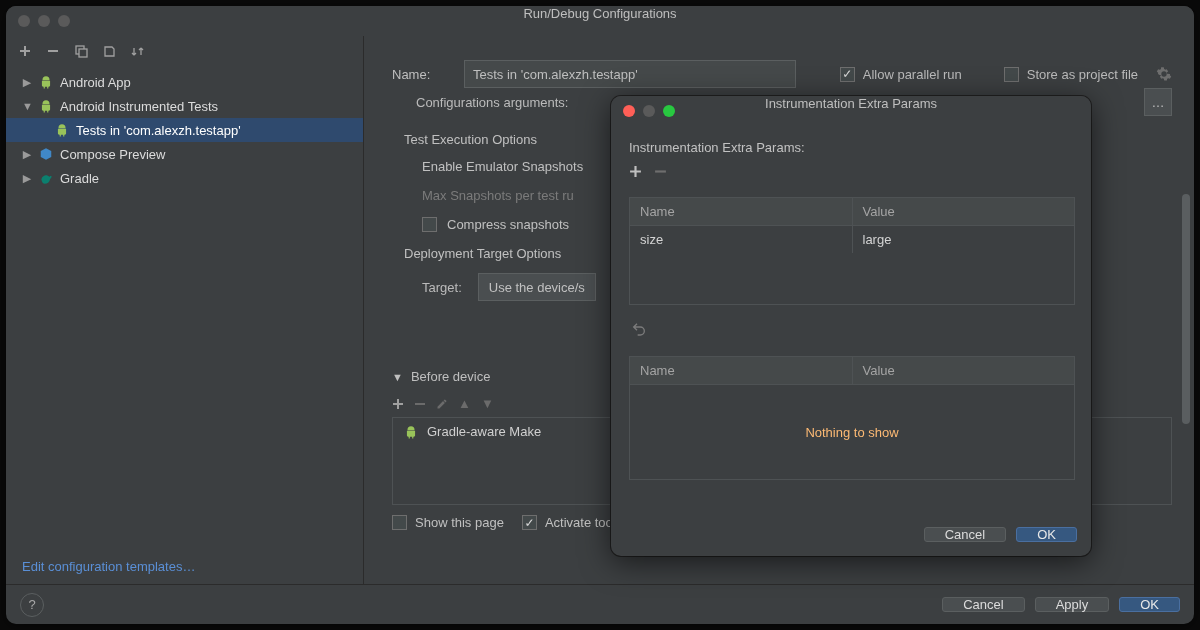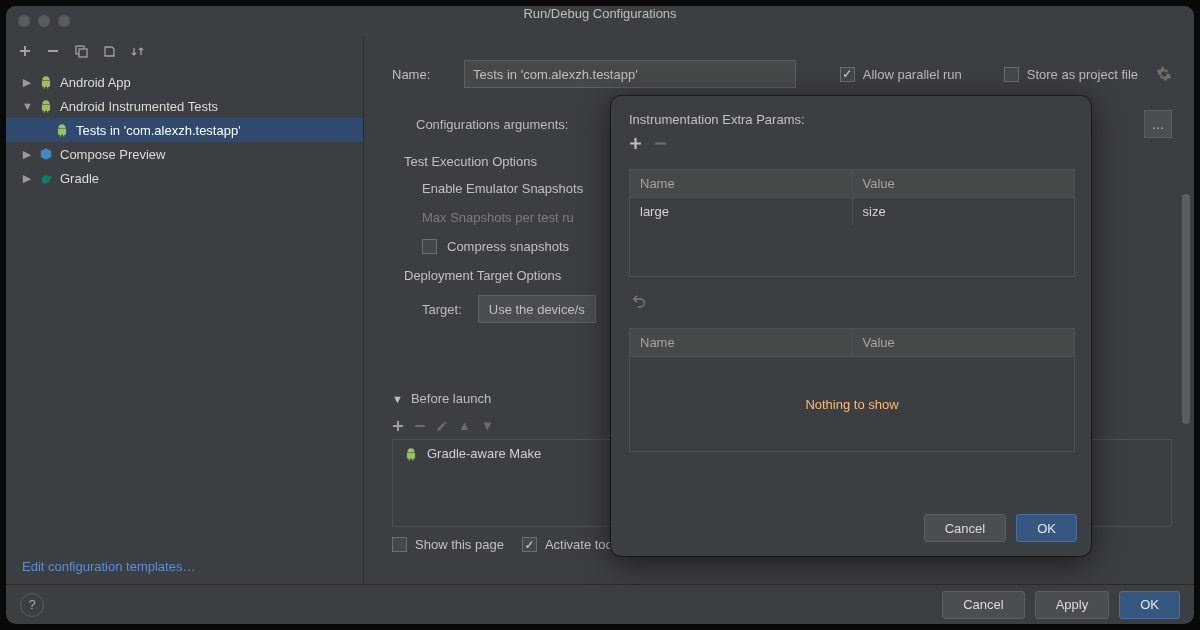--- a/index.html
+++ b/index.html
@@ -38,21 +38,21 @@
   .node.child { padding-left: 48px; }
   .node.selected { background: #2f4a6e; color:#fff; }
   .chev { width:10px; text-align:center; color:#9a9a9a; font-size:11px;}
   .nodeicon { display:inline-flex; align-items:center; justify-content:center; width:16px; }
   .android-icon { color:#99c35a; }
   .compose-icon { color:#43a5d6; }
   .gradle-icon { color:#00806e; }
   .tmpl-link { color:#5a8fd6; padding: 10px 16px; cursor:pointer; }
 
   .content { flex:1; padding: 24px 22px 0 28px; position:relative; overflow:hidden; }
-  .row { display:flex; align-items:center; gap:12px; margin-bottom: 22px; }
+  .row { display:flex; align-items:center; gap:12px; }
   .lbl { width: 60px; color:#bfbfbf; }
   .txtfield {
     flex: 0 0 332px; height: 28px; background:#45494a; border:1px solid #5b5f60;
     color:#bfbfbf; padding: 0 8px; display:flex; align-items:center;
   }
   .checkrow { display:flex; align-items:flex-end; gap:8px; }
   .chk { width:15px; height:15px; border:1px solid #6e6e6e; background:#43494a; display:inline-flex; align-items:center; justify-content:center; }
   .chk.on::after { content:"✓"; font-size:12px; color:#d8d8d8; }
   .gear { color:#6e6e6e; margin-left:6px; }
 
@@ -77,21 +77,21 @@
   .scrollbar { position:absolute; right:4px; top:48px; width:8px; height:500px; }
   .thumb { position:absolute; top:110px; width:8px; height:230px; background:#5a5e60; border-radius:4px; }
 
   .bottombar {
     position:absolute; left:0; right:0; bottom:0; height:40px;
     display:flex; align-items:center; justify-content:space-between;
     padding: 0 14px; border-top:1px solid #2b2b2b;
   }
   .help { width:24px; height:24px; border:1px solid #5b5f60; border-radius:50%; display:flex; align-items:center; justify-content:center; color:#a8a8a8; }
   .btns { display:flex; gap: 10px; }
-  .btn { height:28px; padding:0 20px; border:1px solid #5b5f60; background:#4a4e50; color:#dcdcdc; display:flex; align-items:center; border-radius:3px; }
+  .btn { height:15px; padding:0 20px; border:1px solid #5b5f60; background:#4a4e50; color:#dcdcdc; display:flex; align-items:center; border-radius:3px; }
   .btn.primary { background:#365880; border-color:#4a6fa0; color:#e8e8e8; }
 
   
   .modal {
     position:absolute; left:605px; top:90px; width:480px; height:460px;
     background:#3c3f41; border-radius:10px; box-shadow:0 6px 30px rgba(0,0,0,.6), 0 0 0 1px #222;
     overflow:hidden; display:flex; flex-direction:column;
   }
   .modal .titlebar { height:28px; }
   .modal .traffic .dot.r { background:#ff5f57; } .modal .traffic .dot.y { background:#5a5a5a; } .modal .traffic .dot.g { background:#28c840; }
@@ -255,21 +255,21 @@
       <div class="target-row">
         <div>Target:</div>
         <div class="combo">
             <span>Use the device/s</span>
           </div>
       </div>
 
       <div class="before-launch">
         <div class="bl-head">
           <span class="chev2">▼</span>
-          <span>Before launch</span>
+          <span>Before device</span>
         </div>
         <div class="bl-toolbar">
           <span>
               <svg width="12" height="12" viewBox="0 0 12 12">
                 <path d="M5 1h2v4h4v2H7v4H5V7H1V5h4z" fill="#a0a0a0"></path>
               </svg>
             </span>
           <span style="color:#6b6b6b">
               <svg width="12" height="12" viewBox="0 0 12 12">
                 <rect x="1" y="5" width="10" height="2" fill="#6b6b6b"></rect>
@@ -320,20 +320,28 @@
       <div class="btn">
           <span>Apply</span>
         </div>
       <div class="btn primary">
           <span>OK</span>
         </div>
     </div>
   </div>
 
   <div class="modal">
+    <div class="titlebar">
+      <div class="traffic">
+        <div class="dot r"></div>
+        <div class="dot y"></div>
+        <div class="dot g"></div>
+      </div>
+      <div class="title">Instrumentation Extra Params</div>
+    </div>
     <div class="modal-body">
       <div class="m-lbl">Instrumentation Extra Params:</div>
       <div class="m-tool">
         <span>
             <svg width="13" height="13" viewBox="0 0 12 12">
               <path d="M5 1h2v4h4v2H7v4H5V7H1V5h4z" fill="#bfbfbf"></path>
             </svg>
           </span>
         <span class="dim">
             <svg width="13" height="13" viewBox="0 0 12 12">
@@ -341,22 +349,22 @@
             </svg>
           </span>
       </div>
       <div class="m-table">
         <div class="m-head">
           <div class="cell">Name</div>
           <div class="cell">Value</div>
         </div>
         <div class="m-body">
           <div class="m-row">
+            <div class="cell">size</div>
             <div class="cell">large</div>
-            <div class="cell">size</div>
           </div>
         </div>
       </div>
 
       <div class="m-spacer"></div>
       <div class="undo">
         <svg width="16" height="16" viewBox="0 0 24 24">
             <path fill="none" stroke="#7b7b7b" stroke-width="2" d="M9 14l-5-5 5-5M4 9h10a6 6 0 0 1 0 12h-4"></path>
           </svg>
       </div>

